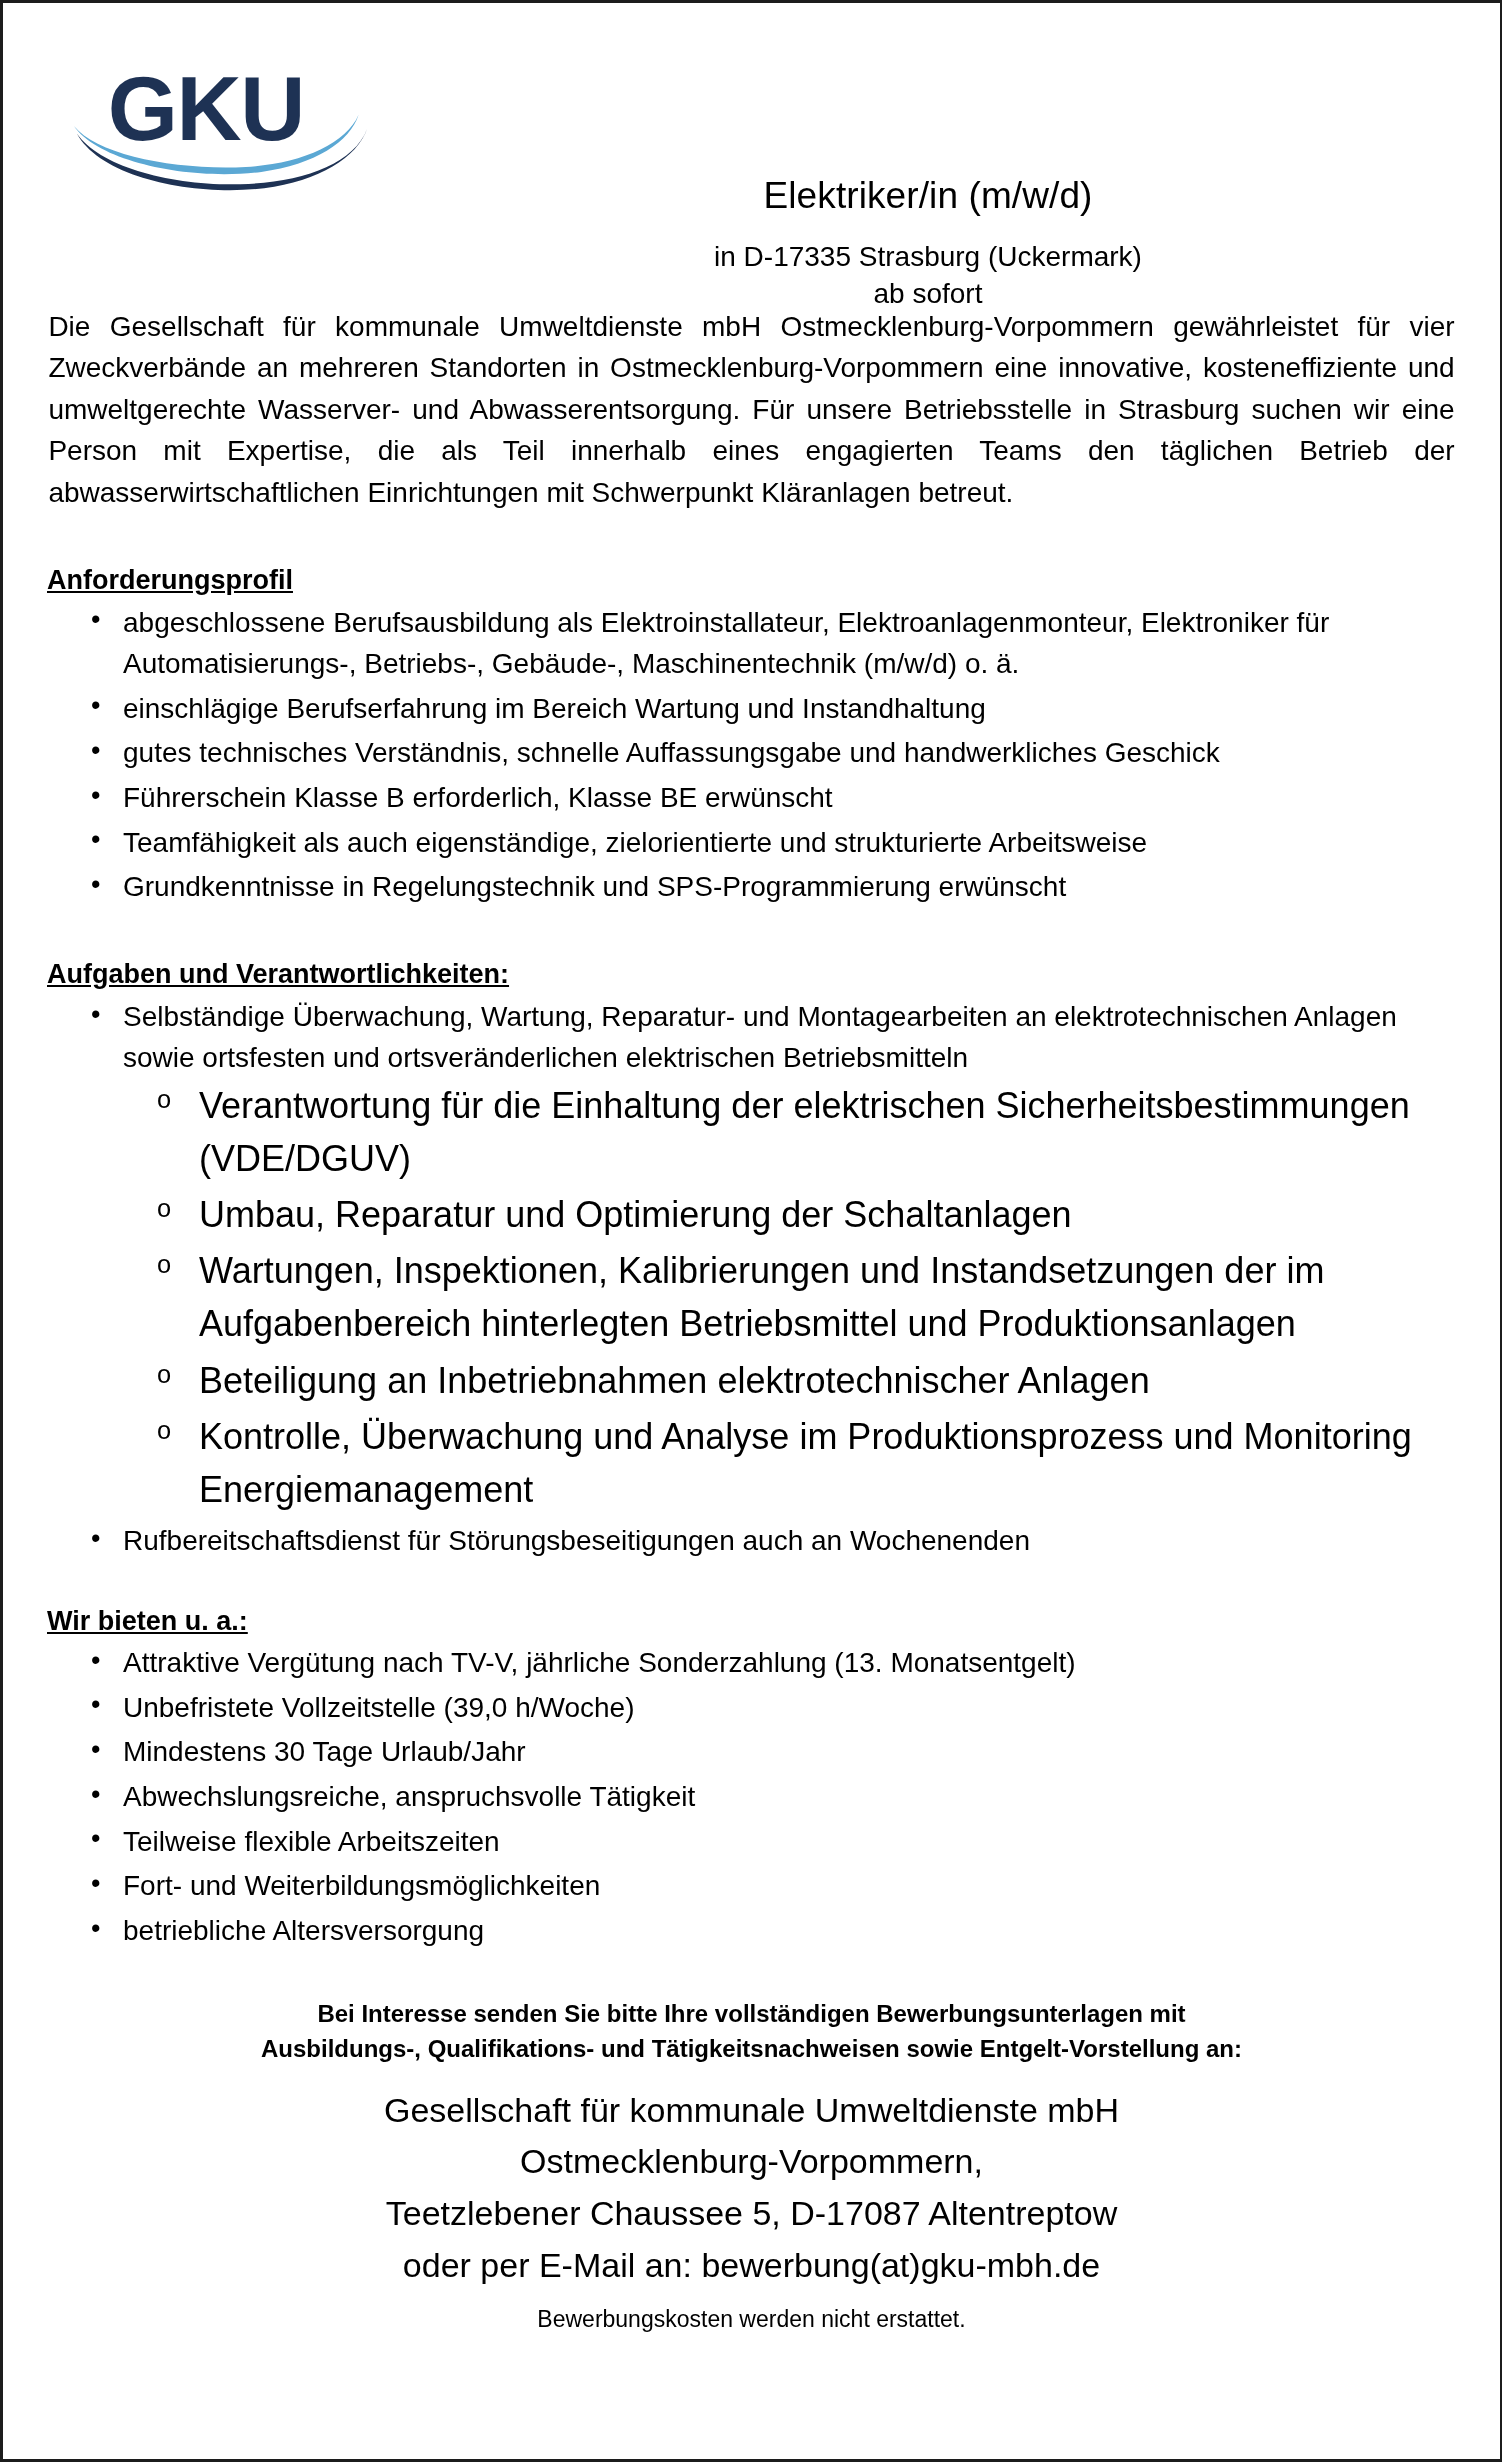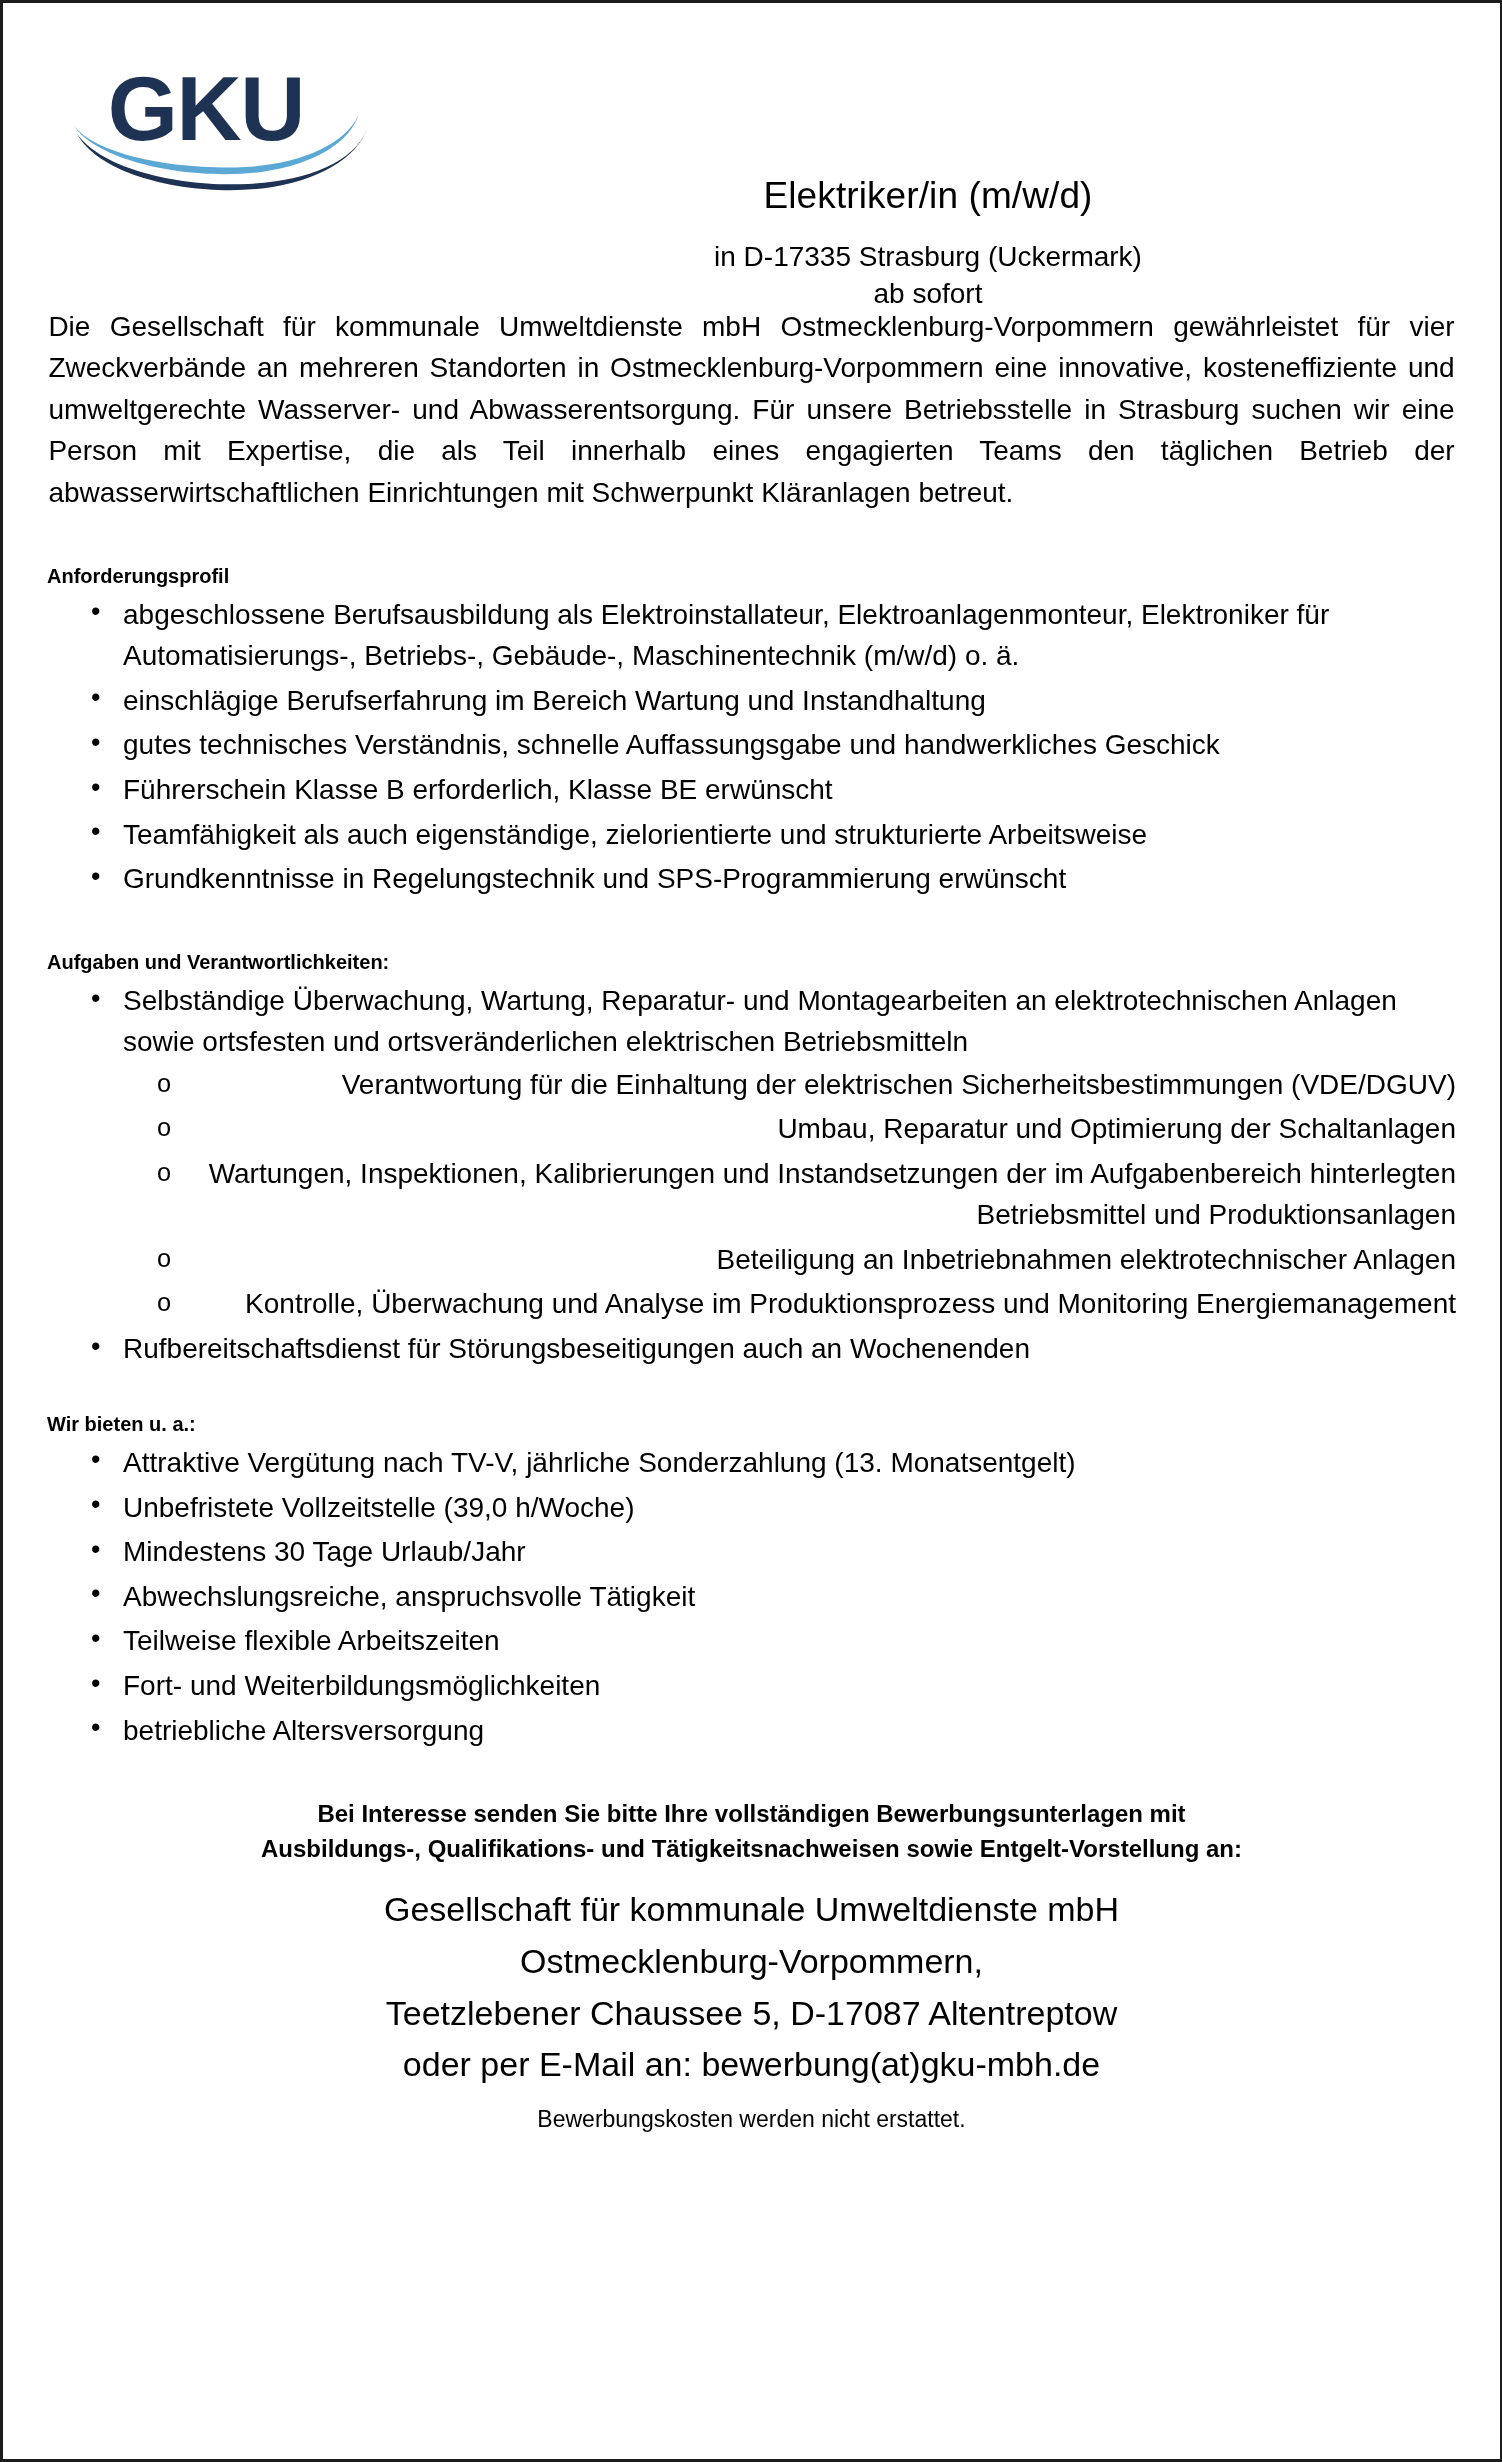--- a/index.html
+++ b/index.html
@@ -76,24 +76,25 @@
   .intro {
     margin-top: 83px;
     font-size: 28px;
     line-height: 1.48;
     text-align: justify;
     padding: 0 1.4px 0 1.4px;
   }
 
   
   .section-heading {
-    font-size: 20px;
+    font-size: 27px;
     font-weight: 700;
     margin-top: 52px;
     margin-bottom: 5.6px;
+    text-decoration: underline;
   }
   .section-heading.tight { margin-top: 44px; }
 
   
   ul.level1 {
     list-style: none;
     margin: 0;
     padding: 0;
   }
   ul.level1 > li {
@@ -113,24 +114,23 @@
   }
 
   ul.level2 {
     list-style: none;
     margin: 0;
     padding: 0;
   }
   ul.level2 > li {
     position: relative;
     padding-left: 76px;
-    font-size: 28px;
+    font-size: 36px;
     line-height: 1.47;
     margin-bottom: 3.5px;
-    text-align: right;
   }
   ul.level2 > li::before {
     content: "o";
     position: absolute;
     left: 34px;
     top: 0;
     font-size: 25.4px;
     line-height: 1.52;
   }
   .sub-wrap { margin-top: 1.4px; }

